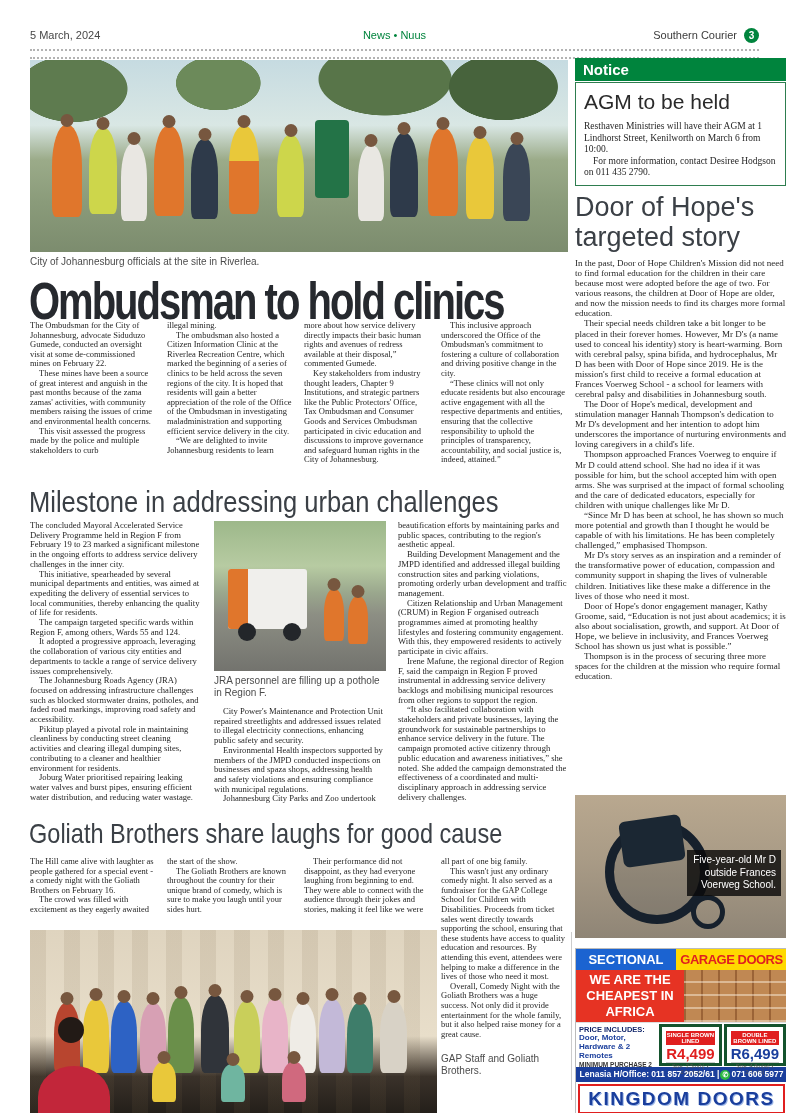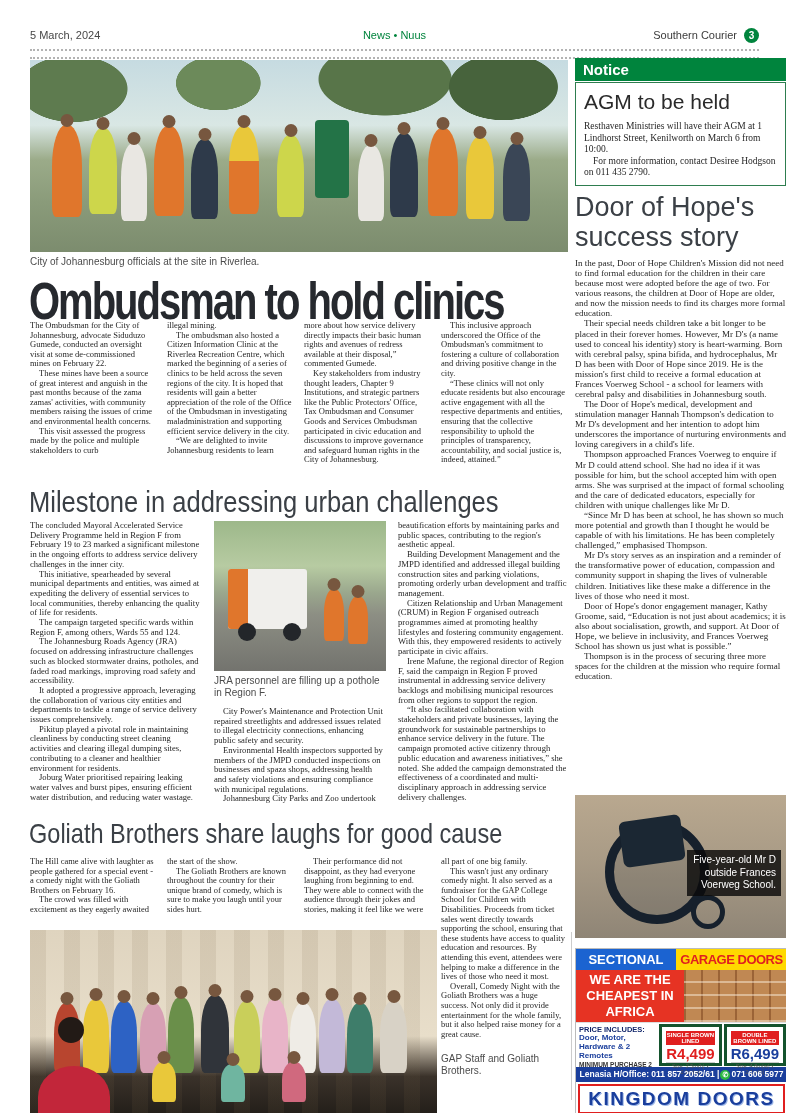--- a/index.html
+++ b/index.html
@@ -165,22 +165,22 @@
         <p class="ind">“These clinics will not only educate residents but also encourage active engagement with all the respective departments and entities, ensuring that the collective responsibility to uphold the principles of transparency, accountability, and social justice is, indeed, attained.”</p>
       </div>
   </div>
 
   <h2 class="h-light" id="milestone-h">Milestone in addressing urban challenges</h2>
   <div class="mil-cols serif">
     <div class="col">
         <p>The concluded Mayoral Accelerated Service Delivery Programme held in Region F from February 19 to 23 marked a significant milestone in the ongoing efforts to address service delivery challenges in the inner city.</p>
         <p class="ind">This initiative, spearheaded by several municipal departments and entities, was aimed at expediting the delivery of essential services to local communities, thereby enhancing the quality of life for residents.</p>
         <p class="ind">The campaign targeted specific wards within Region F, among others, Wards 55 and 124.</p>
+        <p class="ind">It adopted a progressive approach, leveraging the collaboration of various city entities and departments to tackle a range of service delivery issues comprehensively.</p>
         <p class="ind">The Johannesburg Roads Agency (JRA) focused on addressing infrastructure challenges such as blocked stormwater drains, potholes, and faded road markings, improving road safety and accessibility.</p>
-        <p class="ind">It adopted a progressive approach, leveraging the collaboration of various city entities and departments to tackle a range of service delivery issues comprehensively.</p>
         <p class="ind">Pikitup played a pivotal role in maintaining cleanliness by conducting street cleaning activities and clearing illegal dumping sites, contributing to a cleaner and healthier environment for residents.</p>
         <p class="ind">Joburg Water prioritised repairing leaking water valves and burst pipes, ensuring efficient water distribution, and reducing water wastage.</p>
       </div>
     <div class="col">
       <div class="photo-jra">
         <div class="rect" style="left:8%;bottom:28%;width:46%;height:40%;background:#f0efec;border-radius:3px;"></div>
         <div class="rect" style="left:8%;bottom:28%;width:12%;height:40%;background:#e0762c;border-radius:3px 0 0 3px;"></div>
         <div class="ring" style="left:14%;bottom:20%;width:18px;height:18px;background:#23262a;"></div>
         <div class="ring" style="left:40%;bottom:20%;width:18px;height:18px;background:#23262a;"></div>
         <div class="fig" style="left:64%;bottom:20%;width:20px;height:52px;background:#e0762c;"></div>
@@ -248,21 +248,21 @@
   <div class="rail">
     <div class="notice-bar">Notice</div>
     <div class="notice-box">
       <h3 class="notice-title">AGM to be held</h3>
       <div class="notice-body serif">
           <p>Resthaven Ministries will have their AGM at 1 Lindhorst Street, Kenilworth on March 6 from 10:00.</p>
           <p class="ind">For more information, contact Desiree Hodgson on 011 435 2790.</p>
         </div>
     </div>
   </div>
-  <h2 class="door-h">Door of Hope's success story</h2>
+  <h2 class="door-h">Door of Hope's targeted story</h2>
   <div class="door-text serif">
       <p>In the past, Door of Hope Children's Mission did not need to find formal education for the children in their care because most were adopted before the age of two. For various reasons, the children at Door of Hope are older, and now the mission needs to find its charges more formal education.</p>
       <p class="ind">Their special needs children take a bit longer to be placed in their forever homes. However, Mr D's (a name used to conceal his identity) story is heart-warming. Born with cerebral palsy, spina bifida, and hydrocephalus, Mr D has been with Door of Hope since 2019. He is the mission's first child to receive a formal education at Frances Voerweg School - a school for learners with cerebral palsy and disabilities in Johannesburg south.</p>
       <p class="ind">The Door of Hope's medical, development and stimulation manager Hannah Thompson's dedication to Mr D's development and her intention to adopt him underscores the importance of nurturing environments and loving caregivers in a child's life.</p>
       <p class="ind">Thompson approached Frances Voerweg to enquire if Mr D could attend school. She had no idea if it was possible for him, but the school accepted him with open arms. She was surprised at the impact of formal schooling and the care of dedicated educators, especially for children with unique challenges like Mr D.</p>
       <p class="ind">“Since Mr D has been at school, he has shown so much more potential and growth than I thought he would be capable of with his limitations. He has been completely challenged,” emphasised Thompson.</p>
       <p class="ind">Mr D's story serves as an inspiration and a reminder of the transformative power of education, compassion and community support in shaping the lives of vulnerable children. Initiatives like these make a difference in the lives of those who need it most.</p>
       <p class="ind">Door of Hope's donor engagement manager, Kathy Groome, said, “Education is not just about academics; it is also about socialisation, growth, and support. At Door of Hope, we believe in inclusivity, and Frances Voerweg School has shown us just what is possible.”</p>
       <p class="ind">Thompson is in the process of securing three more spaces for the children at the mission who require formal education.</p>
     </div>

